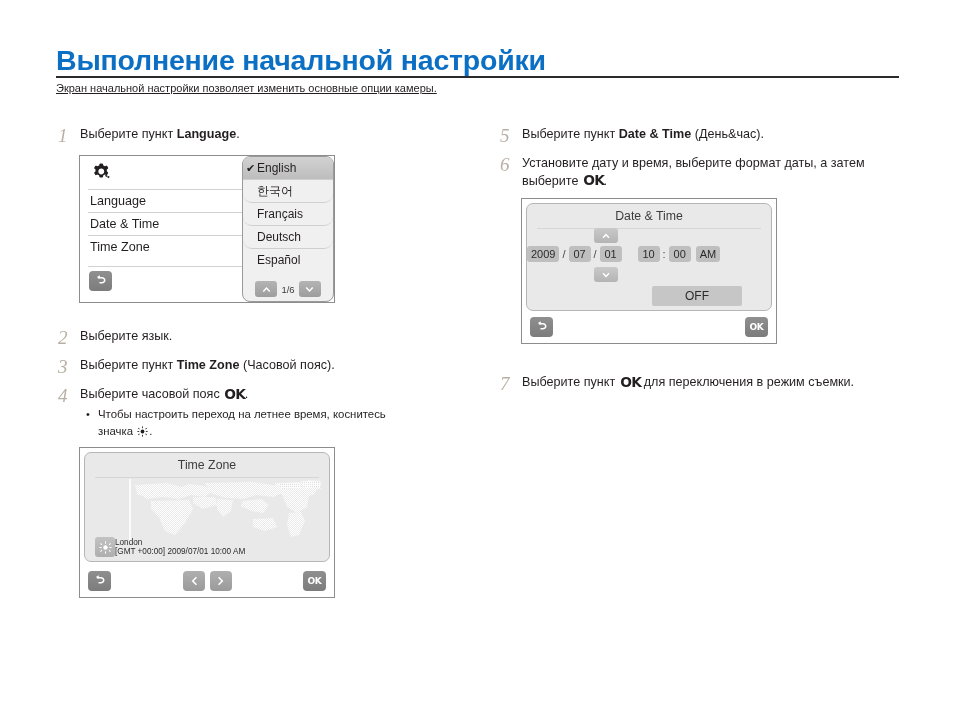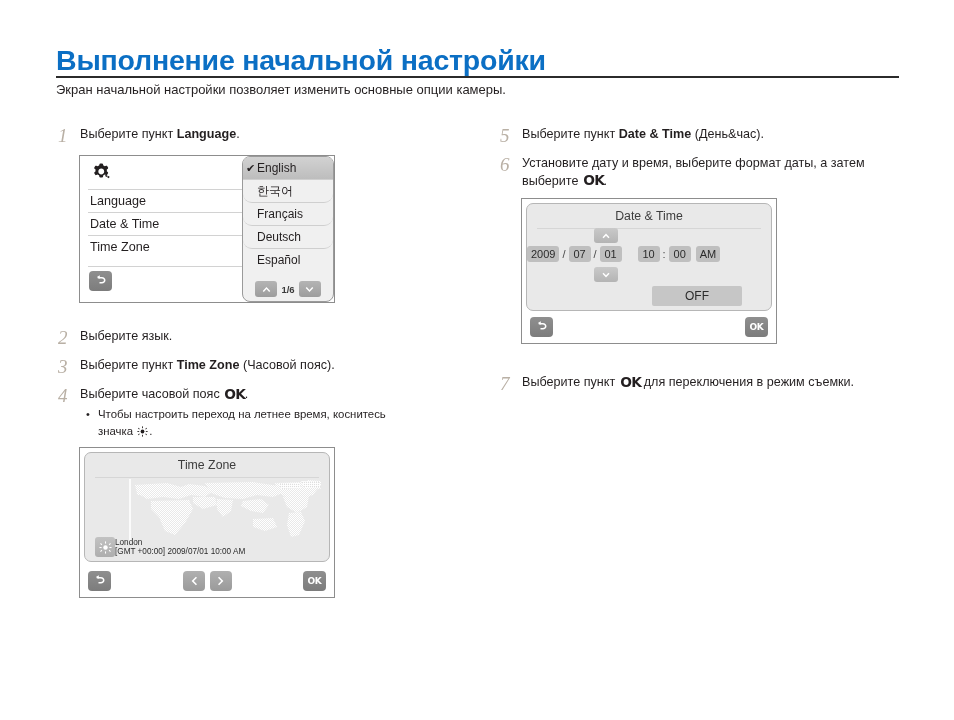--- a/index.html
+++ b/index.html
@@ -39,23 +39,24 @@
     left: 56px;
     top: 76px;
     width: 843px;
     height: 2px;
     background: #2b2b2b;
   }
   .subtitle {
     position: absolute;
     left: 56px;
     top: 82px;
-    font-size: 13px;
+    font-size: 11px;
     color: #231f20;
     white-space: nowrap;
+    text-decoration: underline;
   }
 
   
   .step {
     position: absolute;
     display: flex;
     align-items: flex-start;
   }
   .step-num {
     font-size: 19px;
@@ -204,21 +205,20 @@
     color: #231f20;
   }
   .lang-pager {
     position: absolute;
     left: 0; right: 0; bottom: 1px;
     height: 22px;
     display: flex;
     align-items: center;
     justify-content: center;
     gap: 4px;
-    font-weight: bold;
   }
   .pager-btn {
     width: 22px; height: 16px;
     background: linear-gradient(#b4b4b4, #9d9d9d);
     border-radius: 3px;
     display: flex;
     align-items: center;
     justify-content: center;
   }
   .pager-label { font-size: 9.5px; color: #3b3b3b; }

